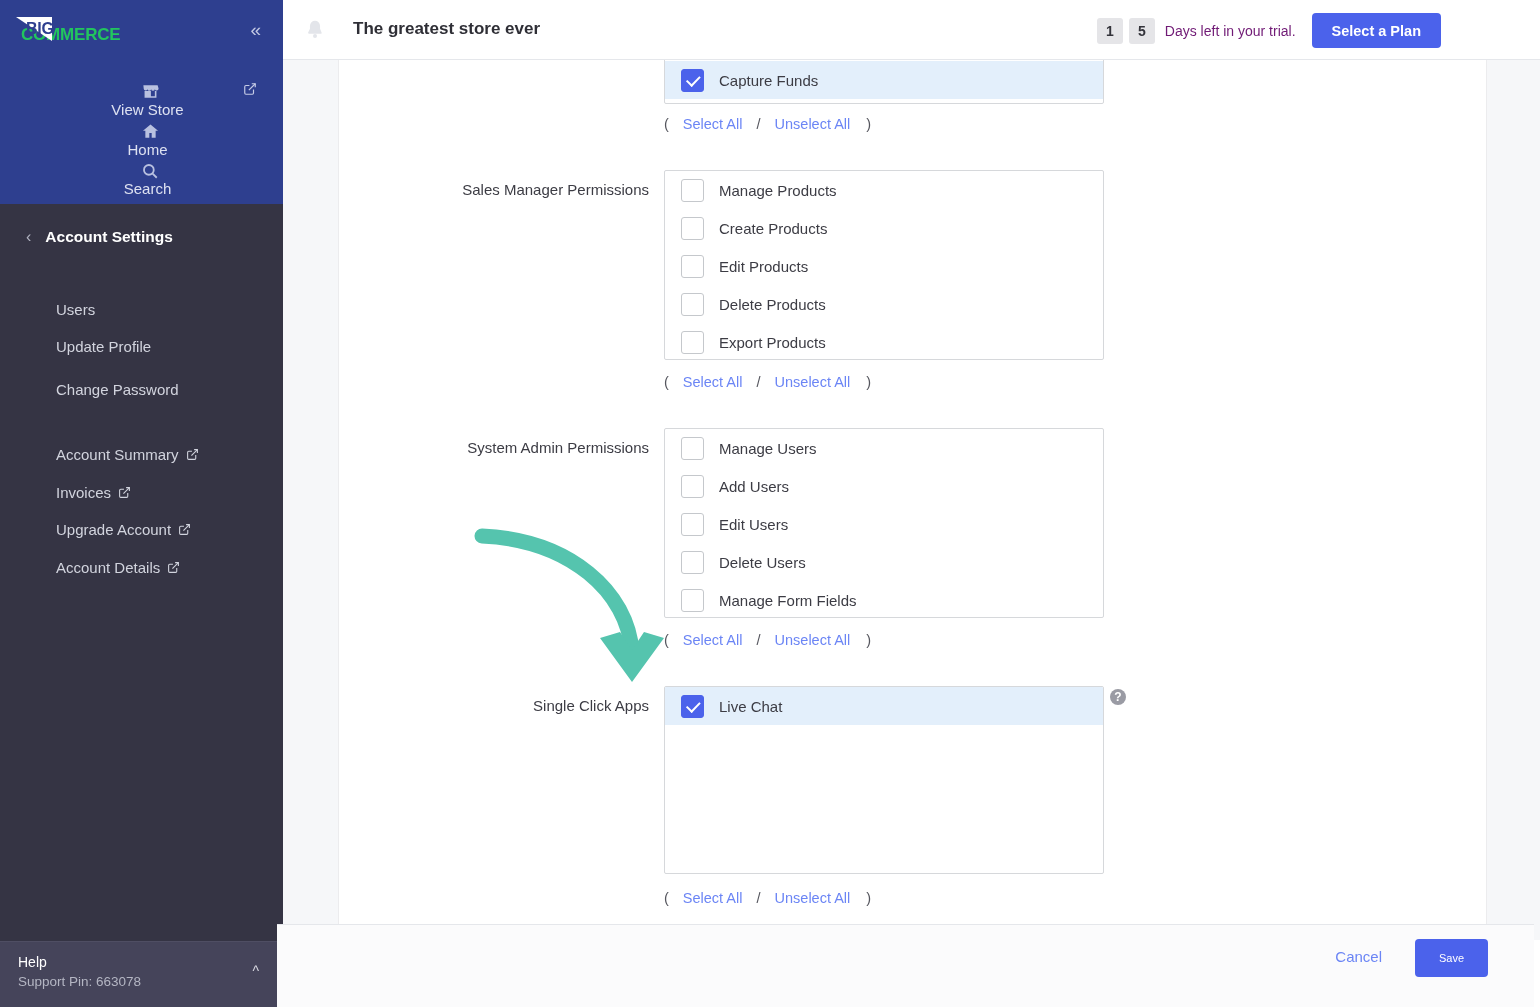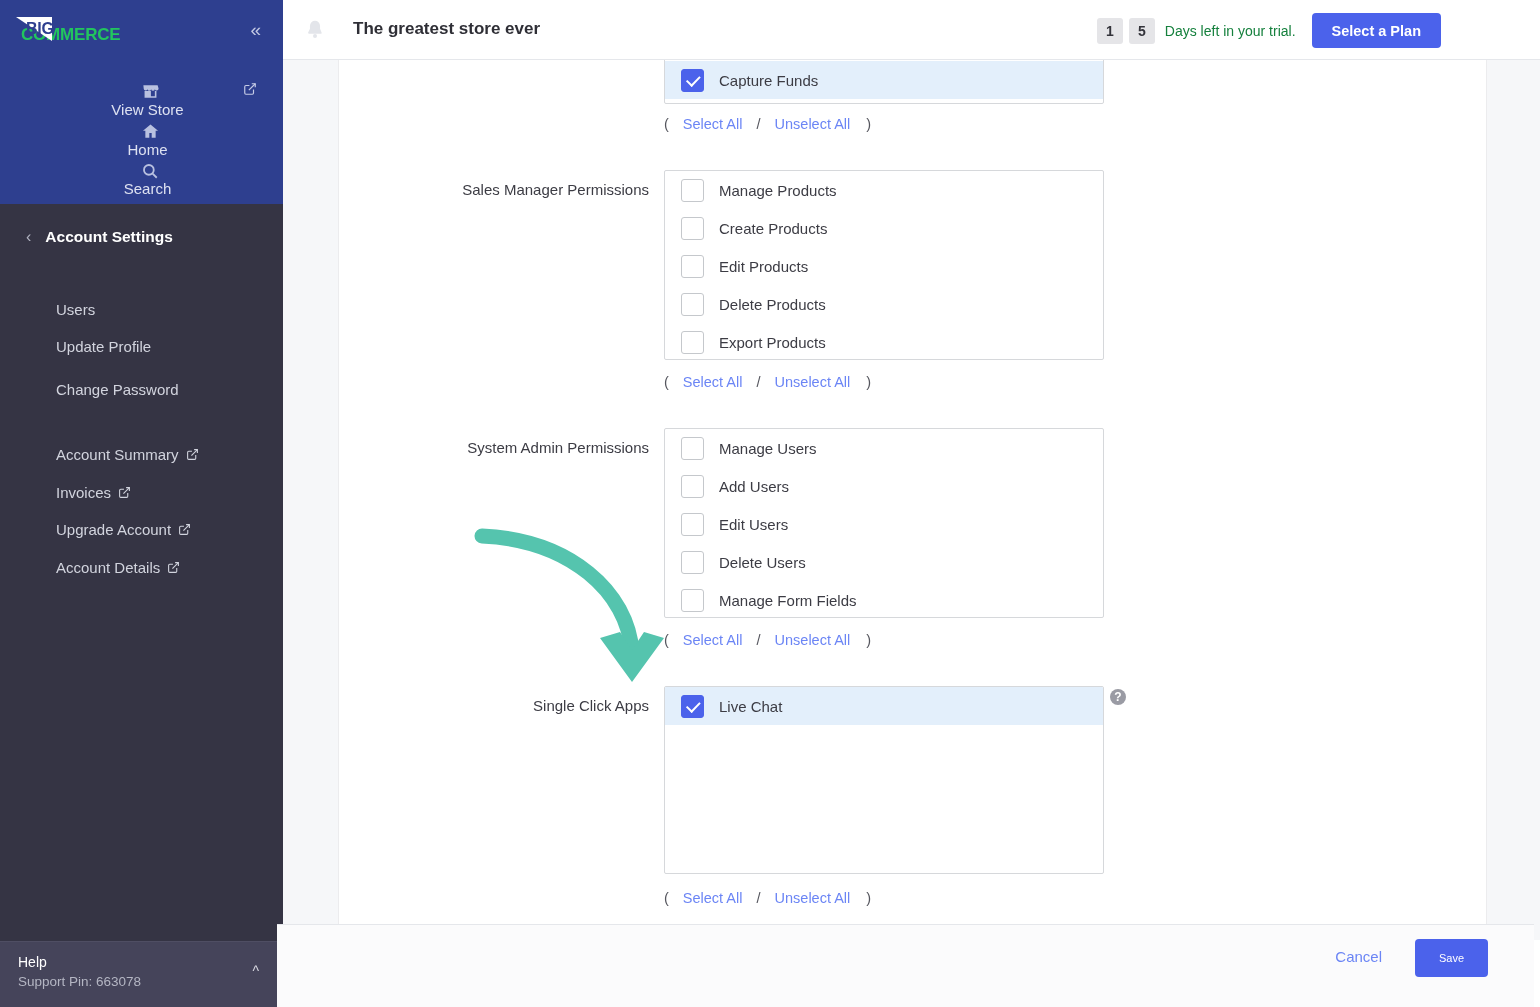--- a/index.html
+++ b/index.html
@@ -119,21 +119,21 @@
     position: absolute; right: 0px; top: 13px;
     display: flex; align-items: center; height: 35px;
   }
   .daybox {
     width: 26px; height: 26px;
     background: #e5e5e8; border-radius: 3px;
     display:flex; align-items:center; justify-content:center;
     font-size: 14px; font-weight: bold; color: #33333a;
     margin-right: 6px;
   }
-  #trial-text { font-size: 14px; color: #15803d; margin-left: 4px; margin-right: 16px; }
+  #trial-text { font-size: 14px; color: #701a75; margin-left: 4px; margin-right: 16px; }
   #select-plan {
     background: #4b62eb; color:#fff; border:none; border-radius: 4px;
     font-family: "Liberation Sans", sans-serif;
     font-size: 14.5px; font-weight: bold;
     padding: 0 20px; height: 35px; cursor: pointer;
     margin-right: 99px;
   }
 
   
   #body-area {

